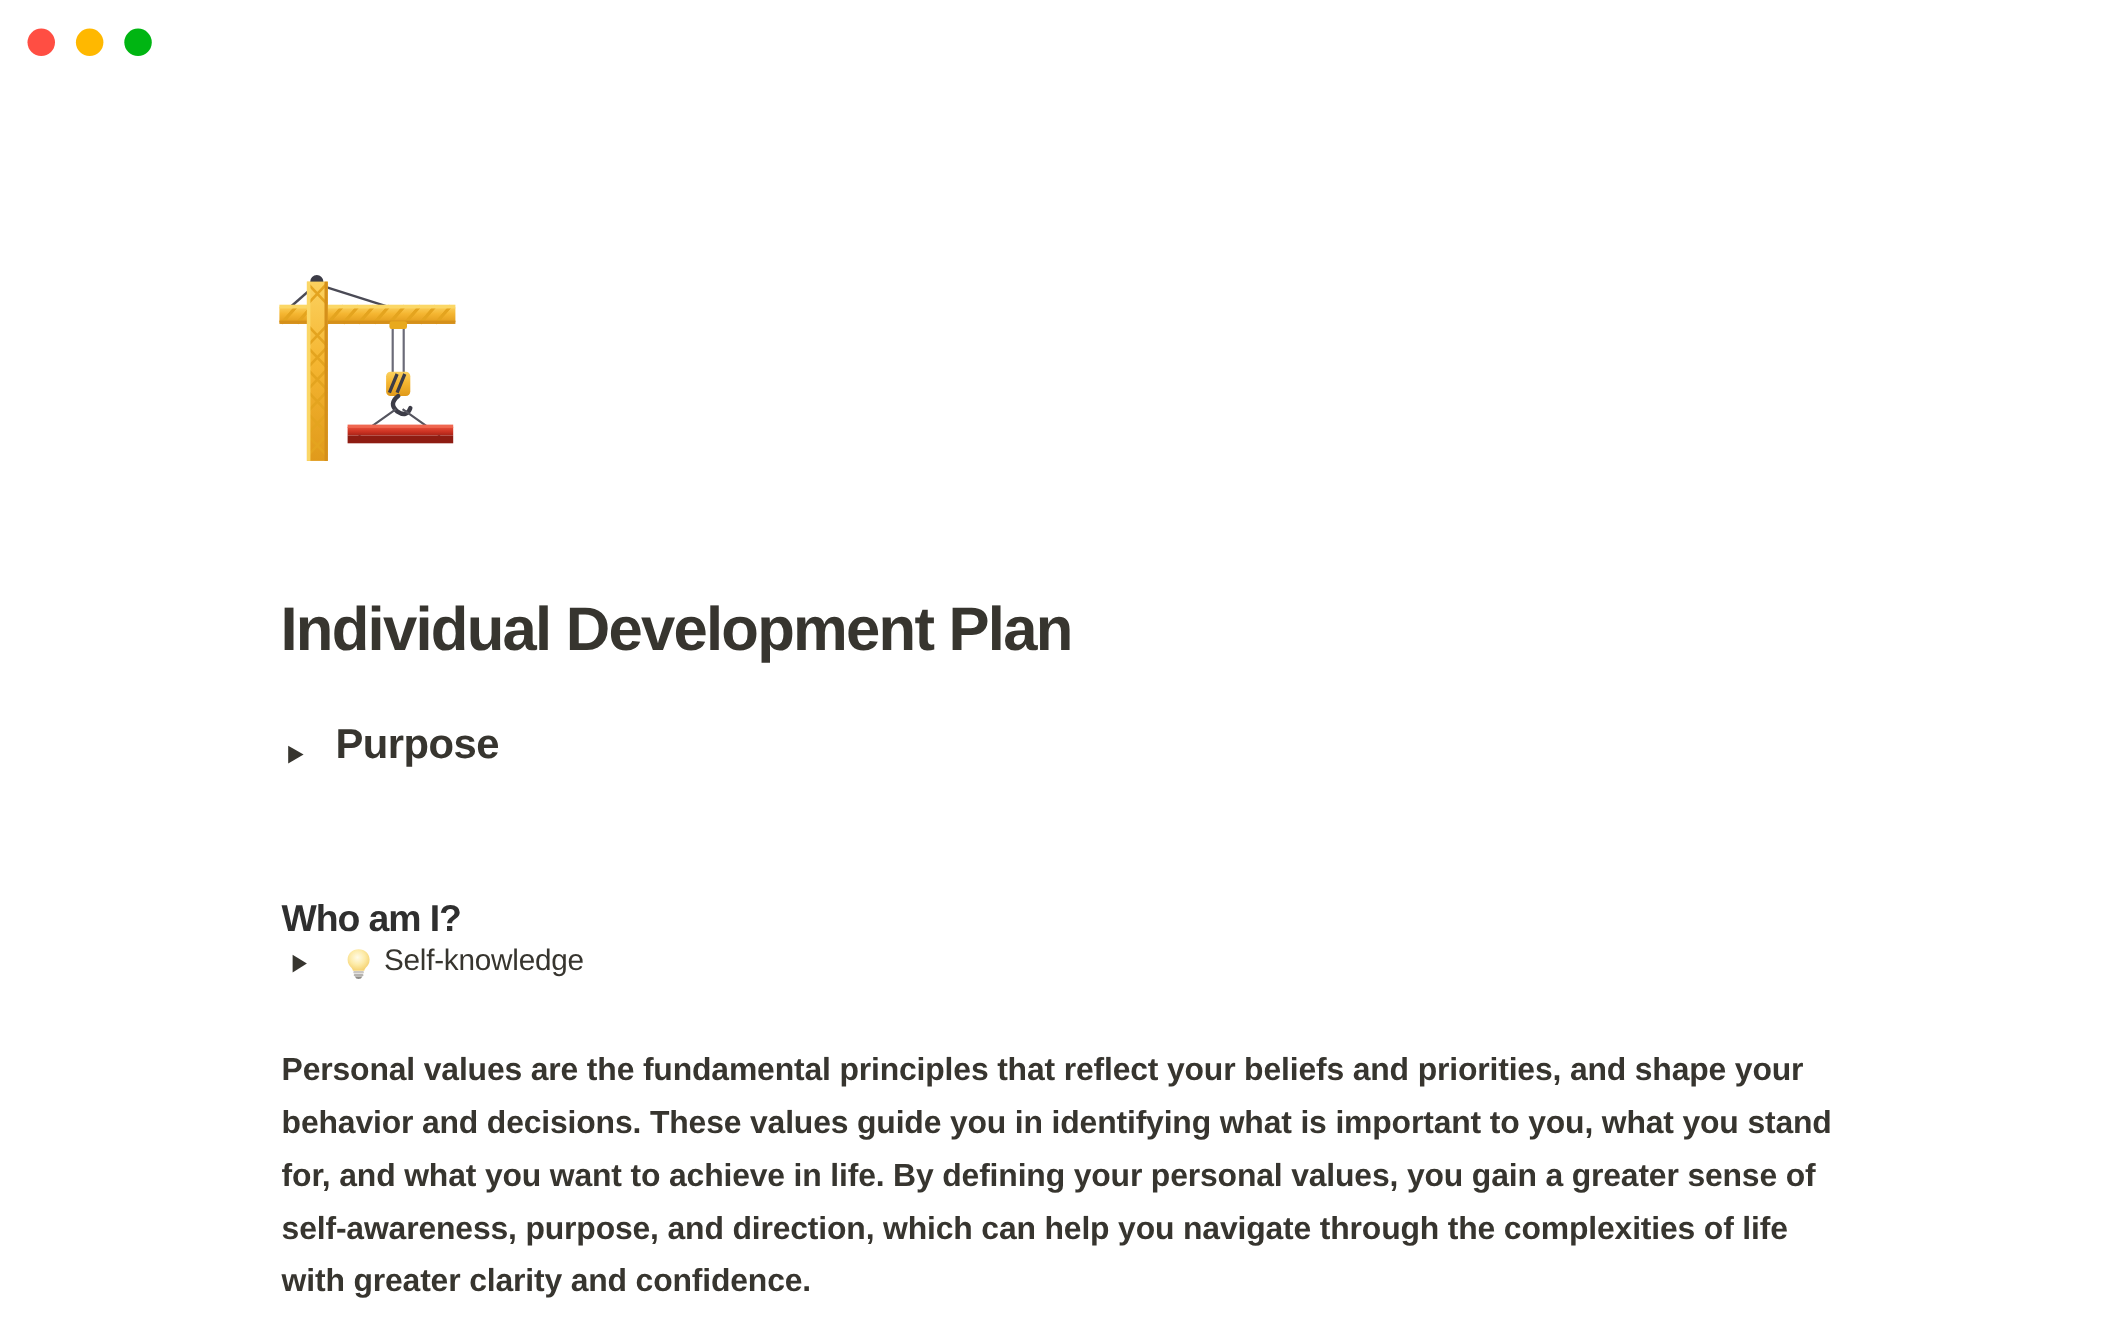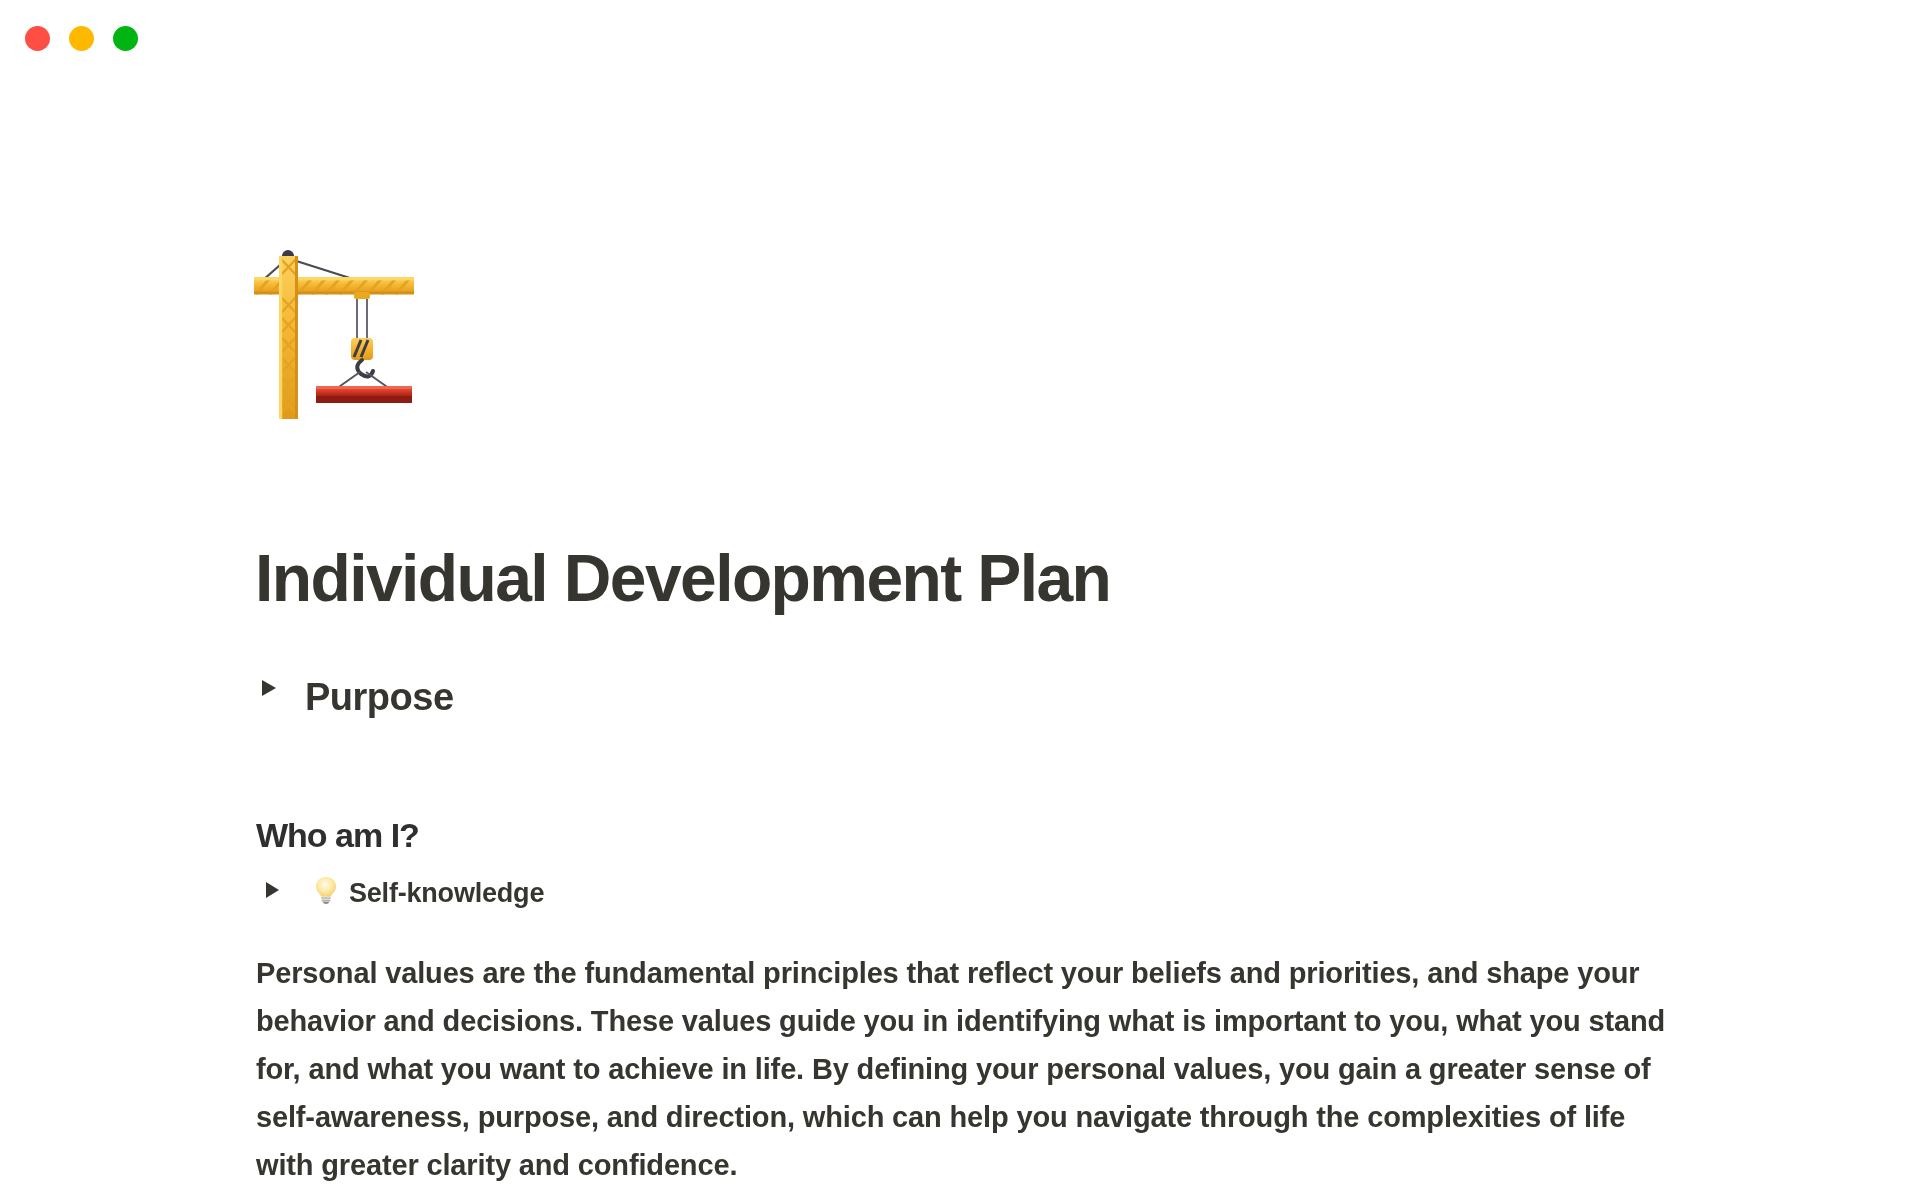--- a/index.html
+++ b/index.html
@@ -58,35 +58,34 @@
     line-height: 175px;
     font-size: 150px;
     user-select: none;
   }
   .page-icon svg { display: block; }
 
   .page-title {
     position: absolute;
     left: 255px;
     top: 486px;
-    font-size: 66px;
+    font-size: 56px;
     line-height: 96px;
     font-weight: bold;
     letter-spacing: -1.6px;
     color: #37352F;
     white-space: nowrap;
   }
 
   
   .toggle-row {
     position: absolute;
     display: flex;
-    align-items: flex-start;
+    align-items: flex-end;
     white-space: nowrap;
-    margin-top: 20px;
   }
   .toggle-purpose { left: 258px; top: 653px; }
   .toggle-self    { left: 262px; top: 855px; }
 
   .toggle-arrow {
     width: 26px;
     height: 30px;
     display: inline-flex;
     align-items: center;
     justify-content: flex-start;
@@ -99,21 +98,21 @@
     font-size: 38px;
     line-height: 48px;
     font-weight: bold;
     color: #37352F;
     letter-spacing: -0.5px;
     margin-left: 21px;
   }
   .toggle-label-sm {
     font-size: 27px;
     line-height: 36px;
-    font-weight: bold;
+    font-weight: normal;
     color: #37352F;
     letter-spacing: -0.2px;
   }
   .toggle-emoji {
     font-size: 26px;
     line-height: 36px;
     margin-left: 25px;
     margin-right: 10px;
     display: inline-flex;
     align-items: center;

